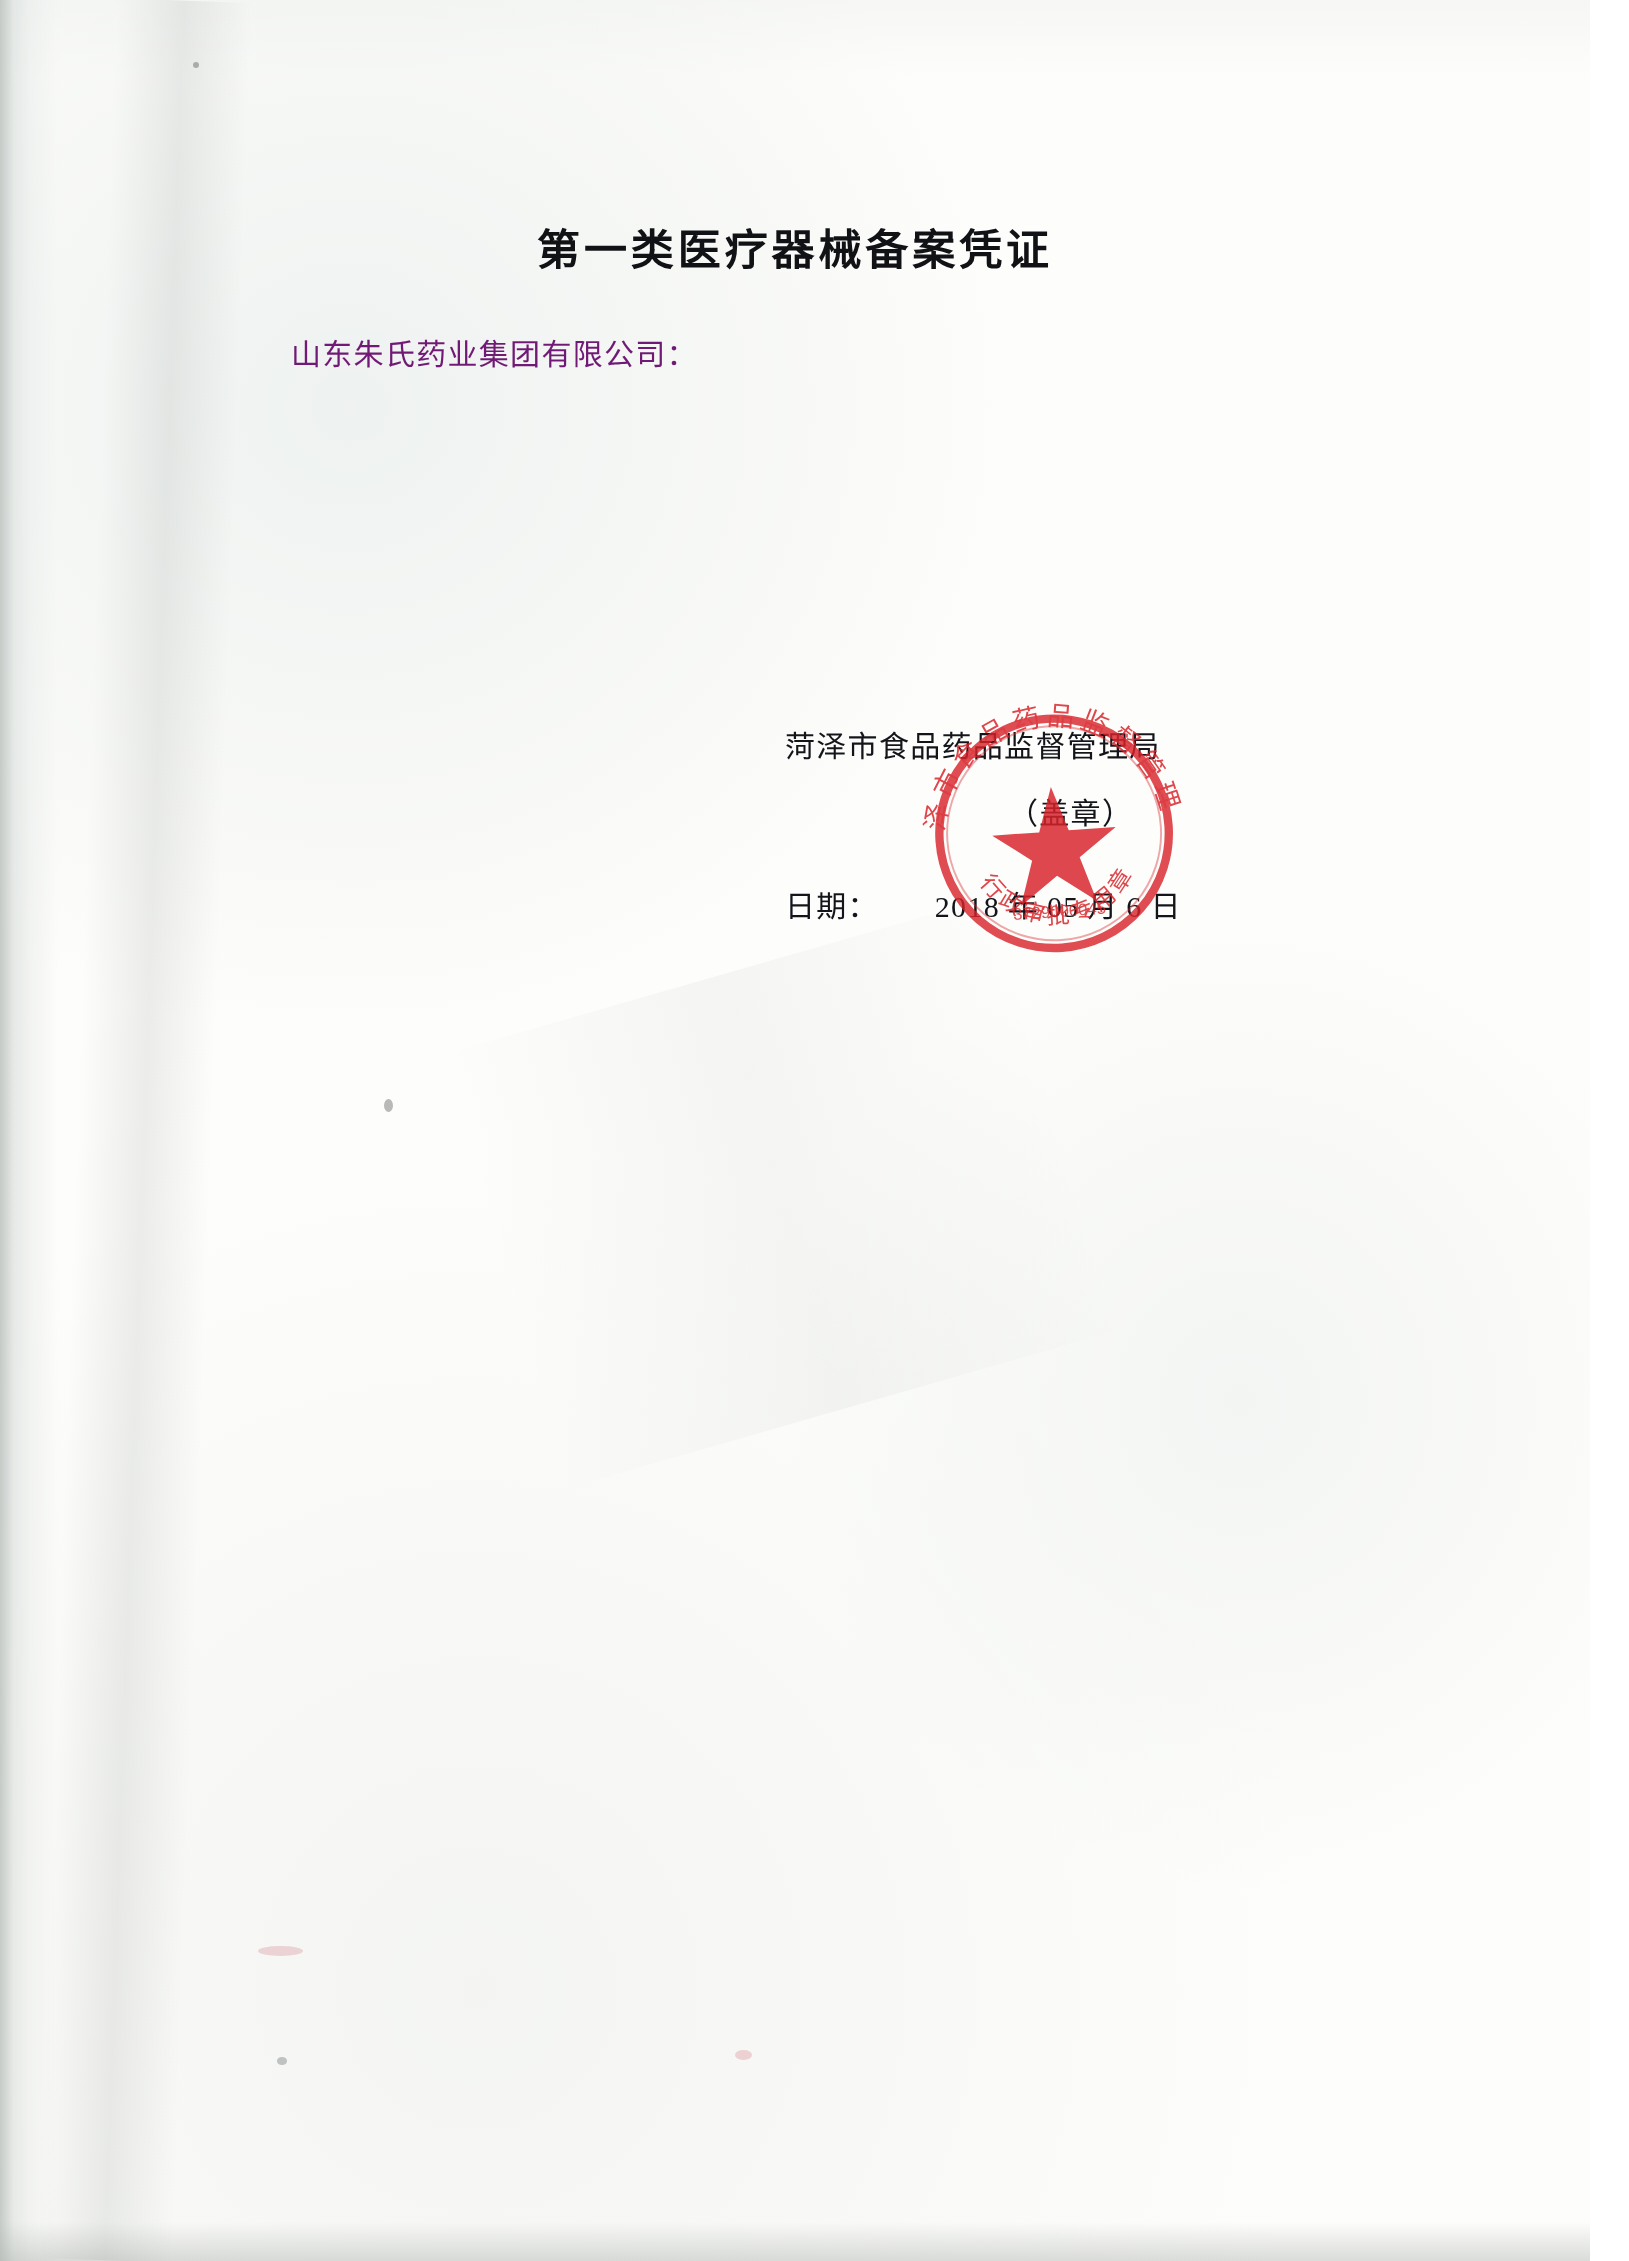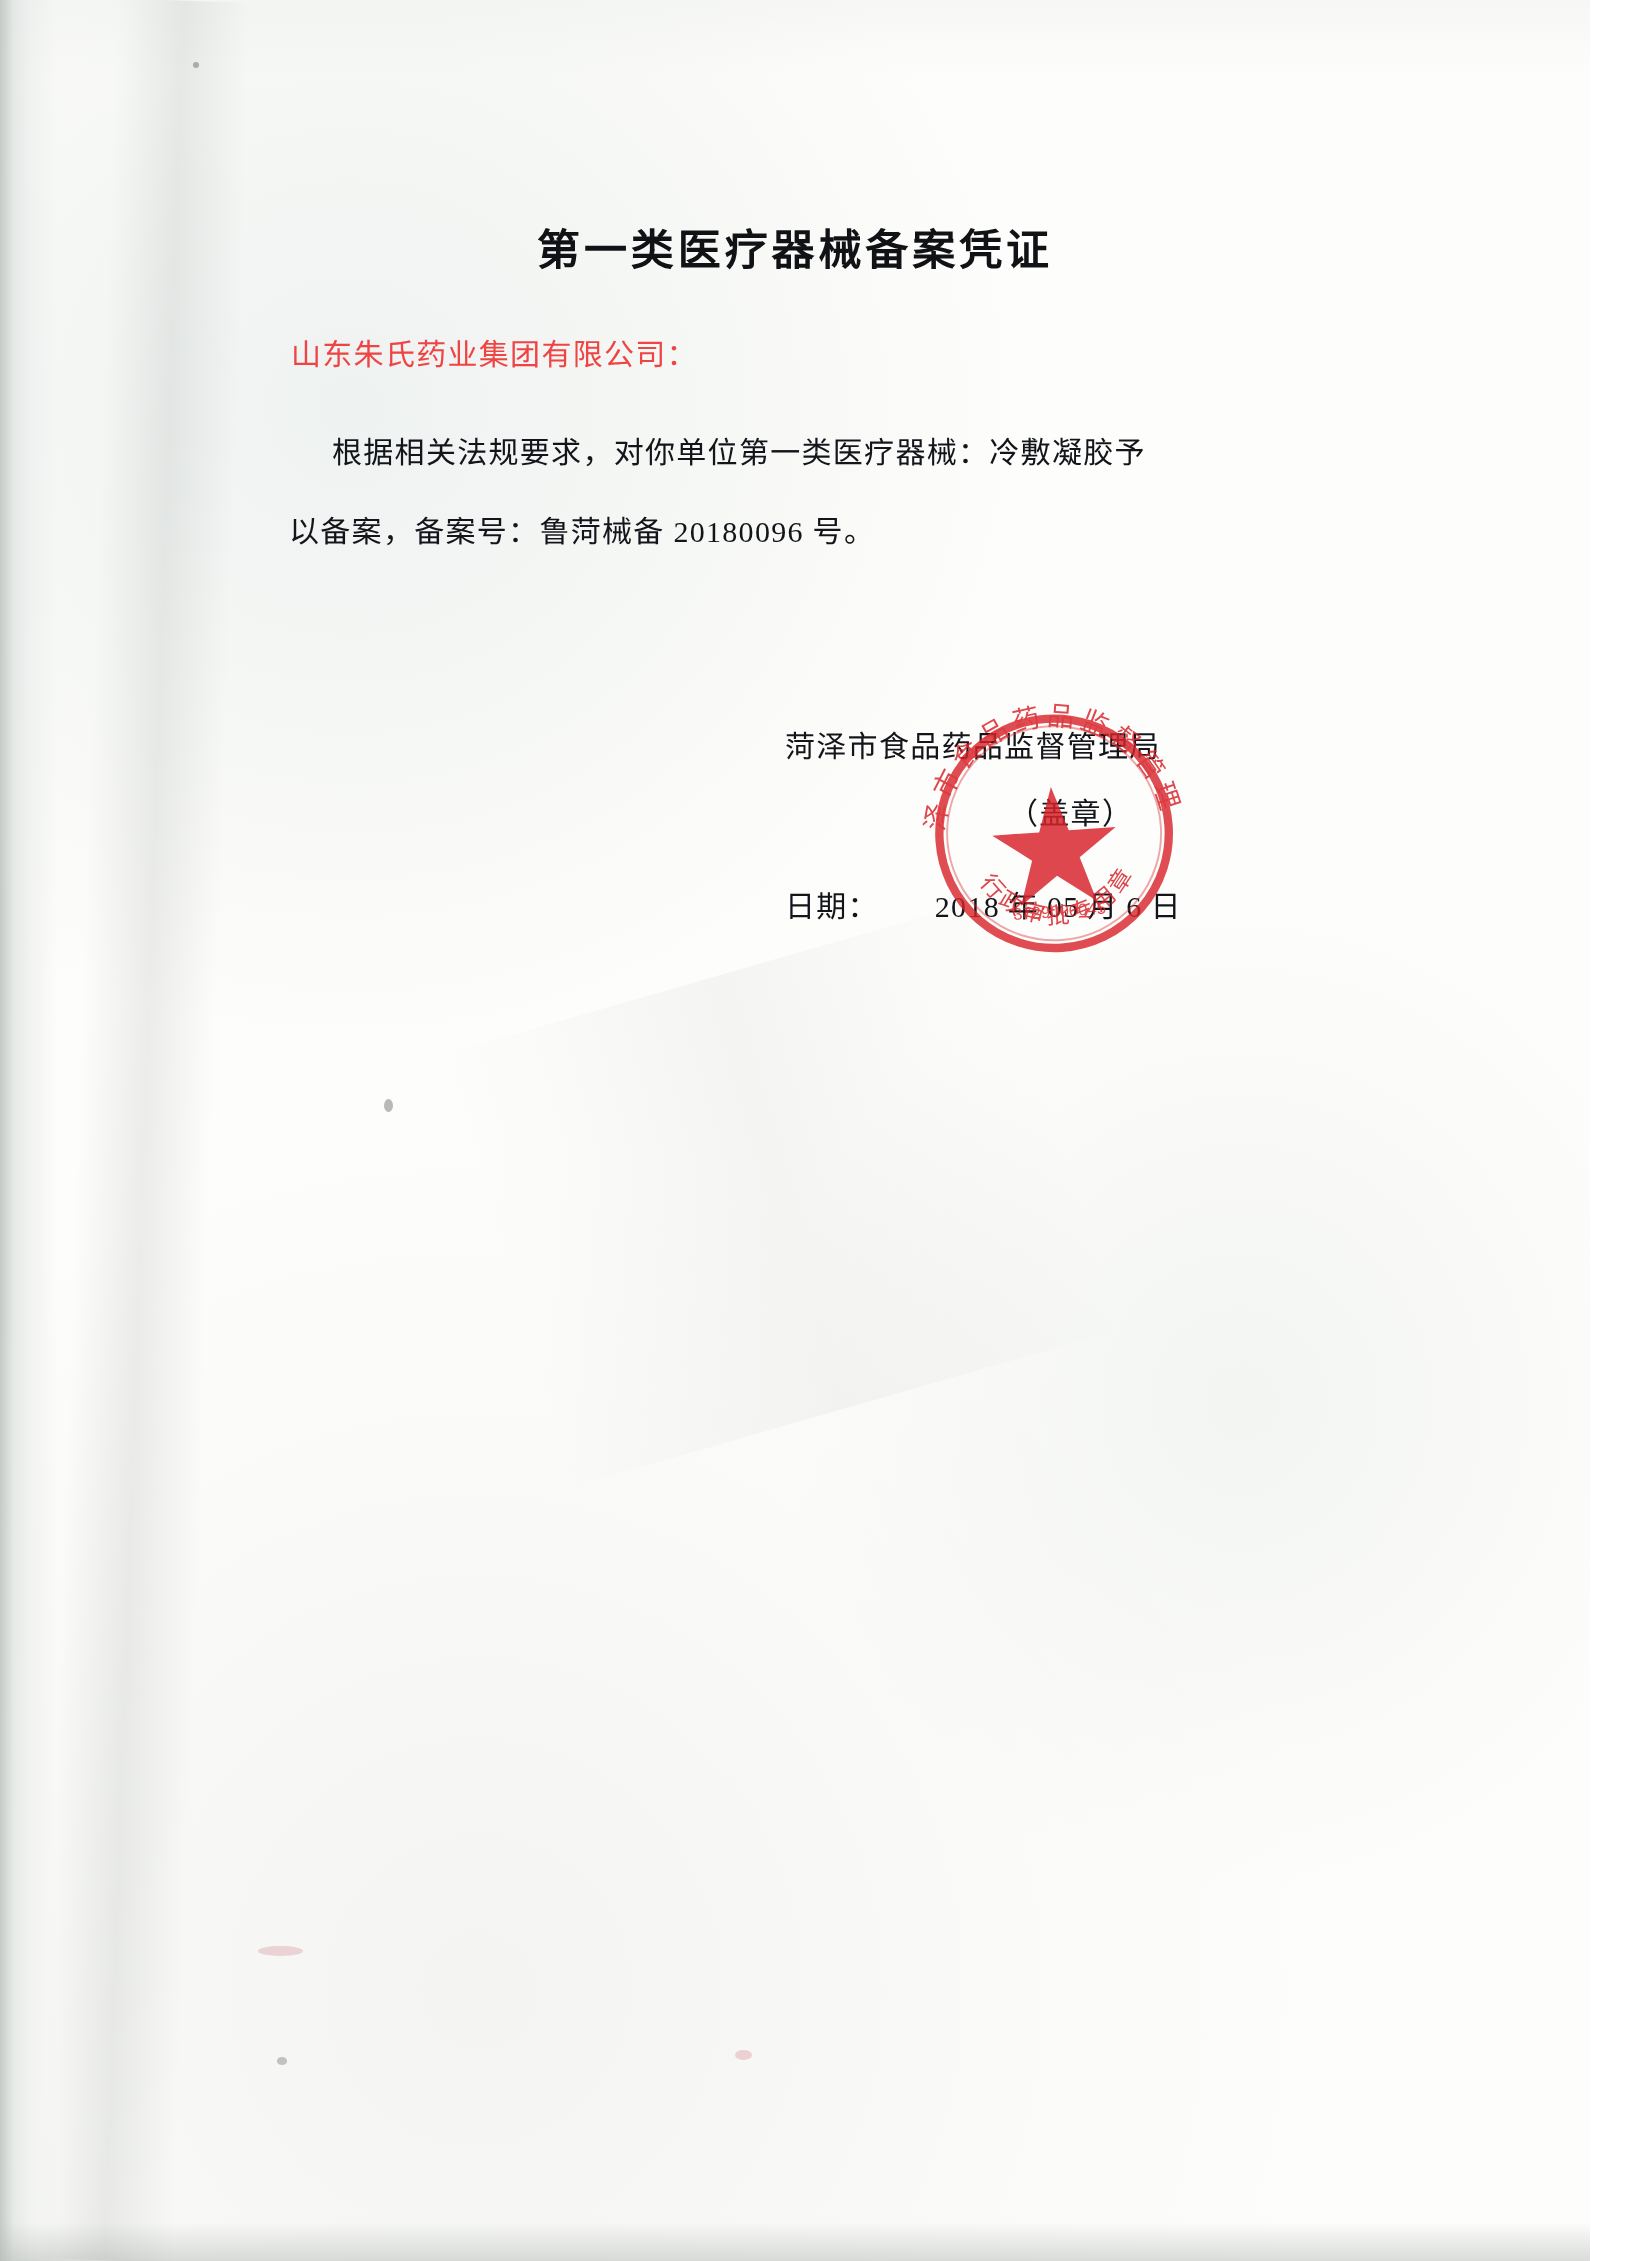--- a/index.html
+++ b/index.html
@@ -62,21 +62,21 @@
     color: #111216;
     font-family: "Liberation Serif", "DejaVu Serif", serif;
   }
 
   .addressee {
     position: absolute;
     top: 330px;
     left: 291px;
     font-size: 30px;
     letter-spacing: 1.3px;
-    color: #ef4444;
+    color: #701a75;
   }
 
   .body-block {
     position: absolute;
     top: 413px;
     left: 289px;
     width: 1135px;
     font-size: 30px;
     line-height: 79px;
     letter-spacing: 1.3px;
@@ -140,24 +140,20 @@
   <div class="edge-shadow-left"></div>
   <div class="edge-shadow-bottom"></div>
 
   <div class="crease" style="left:77px; top:0; width:135px; height:2261px; transform: rotate(2deg);"></div>
   <div class="crease" style="left:490px; top:967px; width:580px; height:451px; transform: rotate(-16deg); opacity:.5;"></div>
 
   <h1 class="doc-title">第一类医疗器械备案凭证</h1>
 
   <div class="addressee">山东朱氏药业集团有限公司：</div>
 
-  <div class="body-block">
-    <div class="body-line-1">根据相关法规要求，对你单位第一类医疗器械：冷敷凝胶予</div>
-    <div class="body-line-2">以备案，备案号：鲁菏械备 20180096 号。</div>
-  </div>
 
   <div class="issuer-block">
     <div class="issuer-org">菏泽市食品药品监督管理局</div>
     <div class="issuer-seal-note">（盖章）</div>
   </div>
 
   <div class="date-line">
     <span class="date-label">日期：</span><span class="date-value"><span>2018</span><span>年</span><span>05</span><span>月</span><span>6</span><span>日</span></span>
   </div>
 

